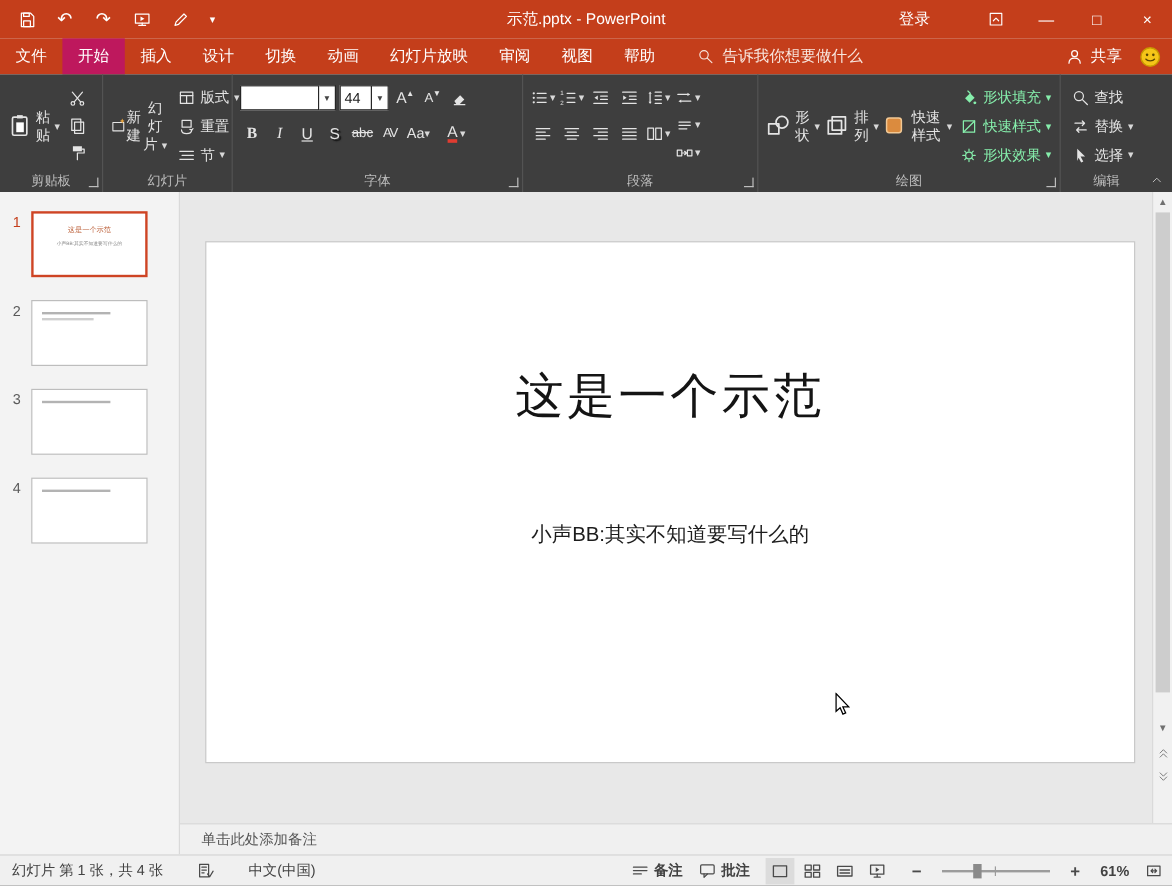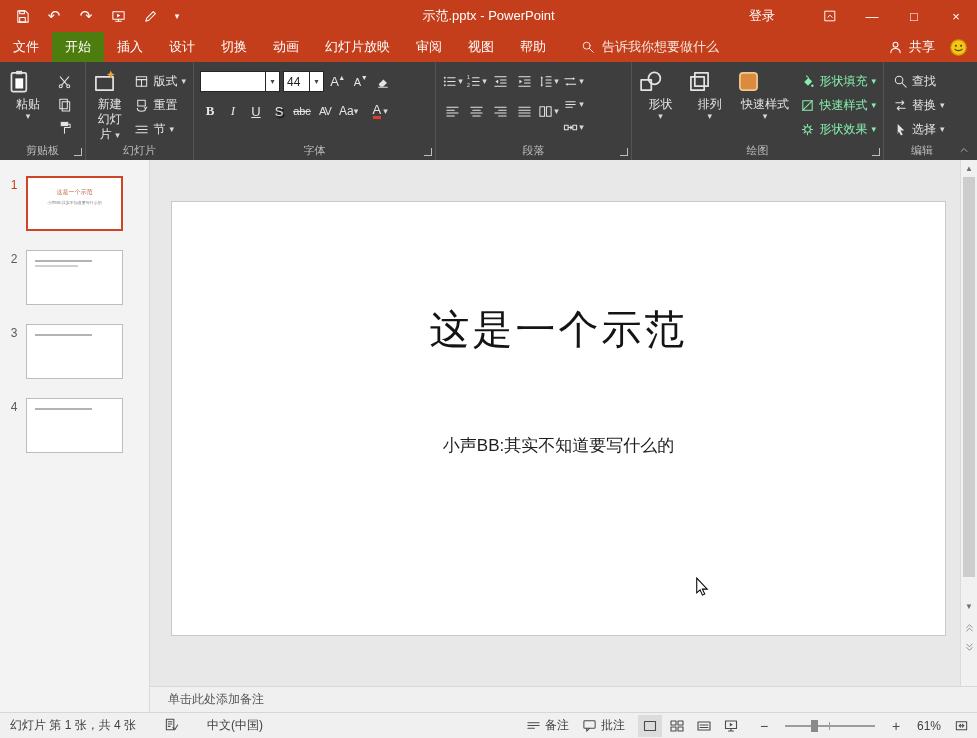--- a/index.html
+++ b/index.html
@@ -15,34 +15,34 @@
   .qdd{font-size:9px;width:14px;}
   .wtitle{position:absolute;left:0;right:0;text-align:center;font-size:13px;color:#fff;}
   .tbright{margin-left:auto;display:flex;align-items:center;z-index:2;}
   .signin{font-size:13px;margin-right:34px;cursor:default;}
   .wbtn{width:42px;height:32px;display:flex;align-items:center;justify-content:center;font-size:13px;color:#fff;}
   .wbtn .i{width:14px;height:14px;}
 
   
   .tabrow{position:absolute;top:32px;left:0;width:100%;height:30px;background:#C43E1B;display:flex;align-items:stretch;color:#fff;}
   .tab{padding:0 13px;display:flex;align-items:center;font-size:13px;}
-  .tab.active{background:#4d7c0f;}
+  .tab.active{background:#be185d;}
   .tellme{display:flex;align-items:center;gap:7px;margin-left:14px;padding:0 8px;font-size:13px;color:#F8E6DE;}
   .tellme .i{width:14px;height:14px;}
   .sharebox{margin-left:auto;display:flex;align-items:center;gap:6px;font-size:13px;padding:0 8px;text-align:center;}
   .sharebox .i{width:15px;height:15px;}
   .smilebox{width:30px;height:30px;display:flex;align-items:center;justify-content:center;margin-right:4px;}
   .smilebox .i{width:19px;height:19px;stroke-width:1;}
 
   
   .ribbon{position:absolute;top:62px;left:0;width:100%;height:98px;background:#3E3E3E;display:flex;color:#E4E4E4;}
   .rg{position:relative;border-right:1px solid #535353;box-sizing:border-box;padding:4px 4px 18px 6px;display:flex;gap:4px;}
   .rg-label{position:absolute;left:0;right:0;bottom:2px;text-align:center;font-size:11px;color:#BDBDBD;}
   .rg-launch{position:absolute;right:3px;bottom:4px;width:7px;height:7px;border-right:1px solid #BDBDBD;border-bottom:1px solid #BDBDBD;}
-  .bigbtn{display:flex;flex-direction:column;padding-top:3px;font-size:12px;line-height:15px;text-align:center;color:#E4E4E4;}
+  .bigbtn{display:flex;flex-direction:row;align-items:center;padding-top:3px;font-size:12px;line-height:15px;text-align:center;color:#E4E4E4;}
   .bigbtn .i{width:25px;height:25px;margin-bottom:3px;}
   .dd{font-size:9px;line-height:9px;color:#D8D8D8;}
   .minicol{display:flex;flex-direction:column;gap:3px;padding-top:5px;}
   .mbtn{width:20px;height:20px;display:flex;align-items:center;justify-content:center;}
   .mbtn .i{width:15px;height:15px;}
   .scol{display:flex;flex-direction:column;gap:2px;padding-top:4px;font-family:Liberation Serif, serif;}
   .sbtn{height:22px;display:flex;align-items:center;gap:4px;font-size:12px;padding:0 3px;white-space:nowrap;}
   .sbtn .i{width:15px;height:15px;flex:0 0 auto;}
   .fg{display:flex;flex-direction:column;gap:9px;padding-top:5px;}
   .frow{display:flex;align-items:center;gap:3px;}
@@ -87,22 +87,22 @@
   
   .vscroll{position:absolute;top:160px;right:0;width:17px;height:526px;background:#F1F1F1;border-left:1px solid #DADADA;box-sizing:border-box;color:#707070;}
   .varr{position:absolute;left:0;width:100%;height:16px;display:flex;align-items:center;justify-content:center;font-size:8px;}
   .vthumb{position:absolute;left:2px;right:2px;top:17px;height:400px;background:#CDCDCD;}
   .vnav{position:absolute;left:0;width:100%;height:18px;display:flex;align-items:center;justify-content:center;}
   .vnav .i{width:11px;height:11px;}
 
   
   .notesbar{position:absolute;top:686px;left:150px;right:0;height:26px;background:#F0F0F0;border-top:1px solid #D8D8D8;display:flex;align-items:center;padding-left:18px;box-sizing:border-box;font-size:12px;color:#555;}
   .statusbar{position:absolute;top:712px;left:0;width:100%;height:26px;background:#F0F0F0;border-top:1px solid #D6D6D6;display:flex;align-items:center;font-size:12px;color:#424242;box-sizing:border-box;}
-  .sb-left{display:flex;gap:28px;padding-left:10px;}
-  .sb-right{margin-left:auto;display:flex;align-items:center;gap:13px;padding-right:8px;}
+  .sb-left{display:flex;align-items:center;gap:28px;padding-left:10px;}
+  .sb-right{margin-left:auto;display:flex;align-items:center;gap:13px;padding-right:8px;font-weight:bold;}
   .sb-item{display:flex;align-items:center;gap:4px;}
   .sb-ic .i,.sb-item .i{width:15px;height:15px;color:#4A4A4A;}
   .sb-views{display:flex;align-items:center;gap:3px;}
   .vbtn{width:24px;height:22px;display:flex;align-items:center;justify-content:center;color:#4A4A4A;}
   .vbtn.active{background:#DCDCDC;}
   .zoombtn{width:16px;height:22px;display:flex;align-items:center;justify-content:center;font-size:14px;color:#4A4A4A;}
   .zoomslider{position:relative;width:90px;height:16px;}
   .ztrack{position:absolute;left:0;right:0;top:7px;height:2px;background:#9C9C9C;}
   .ztick{position:absolute;left:44px;top:4px;width:1px;height:8px;background:#9C9C9C;}
   .zthumb{position:absolute;left:26px;top:2px;width:7px;height:12px;background:#8A8A8A;}

